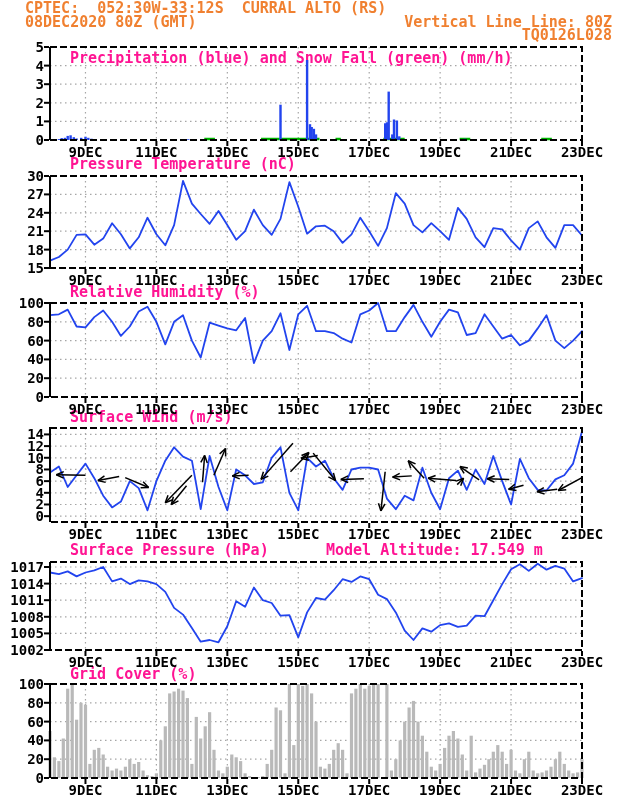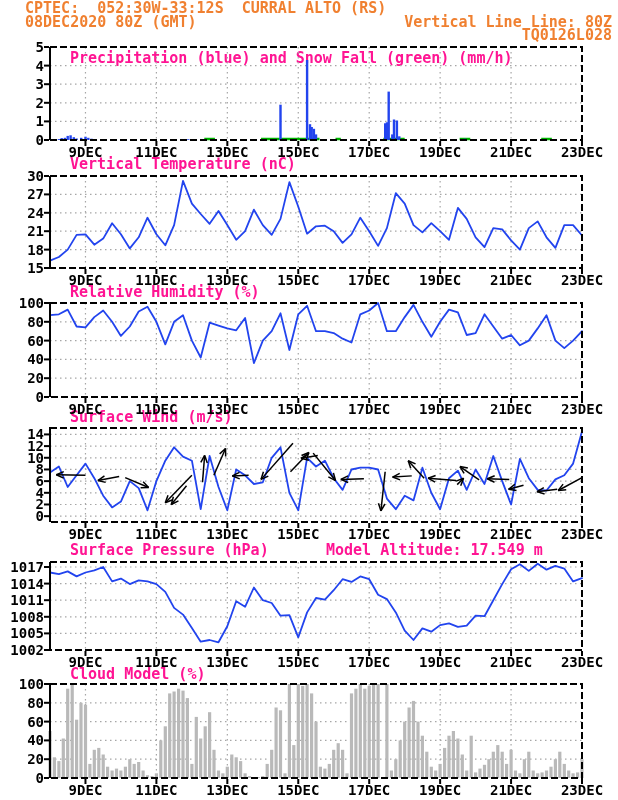--- a/index.html
+++ b/index.html
@@ -16,26 +16,26 @@
 </head>
 <body>
 
 <div class="screen">
   <div class="hdr orange" style="left:25px;top:2px;">CPTEC:  052:30W-33:12S  CURRAL ALTO (RS)</div>
   <div class="hdr orange" style="left:25px;top:16px;text-align:right;">08DEC2020 80Z (GMT)</div>
   <div class="hdr orange right-align" style="top:16px;">Vertical Line Line: 80Z</div>
   <div class="hdr orange right-align" style="top:29px;">TQ0126L028</div>
 
   <div class="ptitle" style="left:70px;top:29px;margin-top:23px;">Precipitation (blue) and Snow Fall (green) (mm/h)</div>
-  <div class="ptitle" style="left:70px;top:158px;">Vertical Temperature (nC)</div>
+  <div class="ptitle" style="left:70px;top:158px;">Pressure Temperature (nC)</div>
   <div class="ptitle" style="left:70px;top:286px;">Relative Humidity (%)</div>
   <div class="ptitle" style="left:70px;top:411px;">Surface Wind (m/s)</div>
   <div class="ptitle" style="left:70px;top:544px;">Surface Pressure (hPa)</div>
   <div class="ptitle" style="left:302px;top:544px;padding-left:24px;">Model Altitude: 17.549 m</div>
-  <div class="ptitle" style="left:70px;top:668px;">Cloud Model (%)</div>
+  <div class="ptitle" style="left:70px;top:668px;">Grid Cover (%)</div>
 
   <svg id="chart" width="618" height="800" viewBox="0 0 618 800">
       <g>
         <g stroke="#a6a6a6" stroke-width="1.2" stroke-dasharray="1.5 3.5">
           <line x1="85.46666666666667" y1="47" x2="85.46666666666667" y2="140"></line>
           <line x1="156.4" y1="47" x2="156.4" y2="140"></line>
           <line x1="227.33333333333331" y1="47" x2="227.33333333333331" y2="140"></line>
           <line x1="298.26666666666665" y1="47" x2="298.26666666666665" y2="140"></line>
           <line x1="369.2" y1="47" x2="369.2" y2="140"></line>
           <line x1="440.1333333333333" y1="47" x2="440.1333333333333" y2="140"></line>

